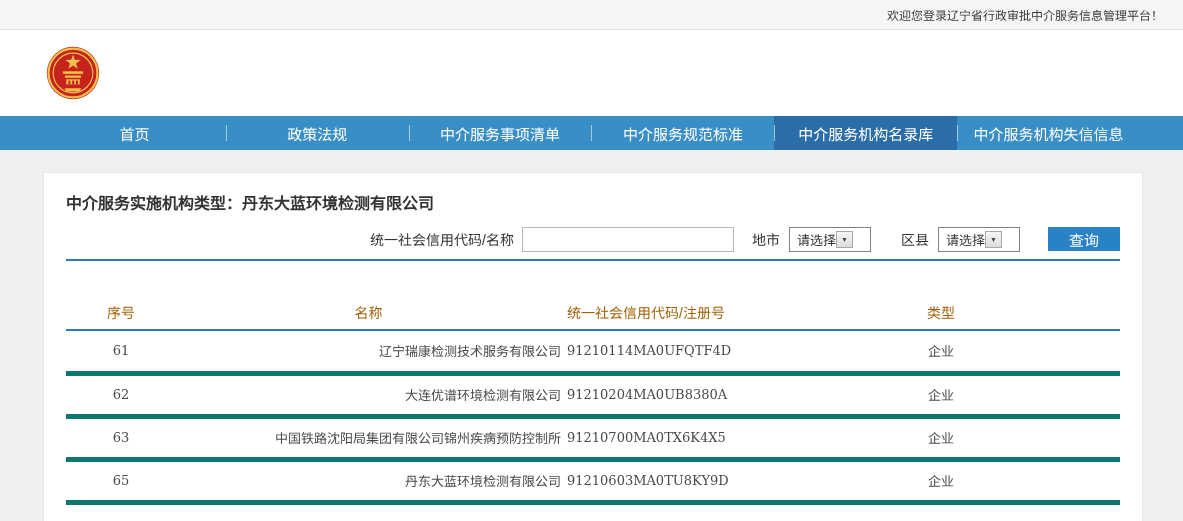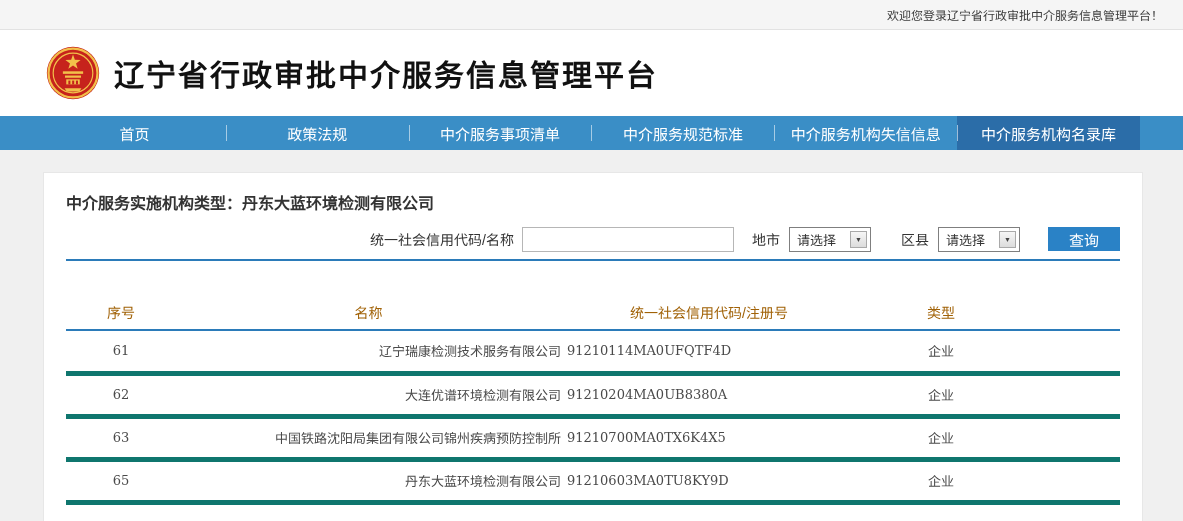--- a/index.html
+++ b/index.html
@@ -33,35 +33,35 @@
   .section-title { font-size:16px; font-weight:bold; color:#333; line-height:21px; }
 
   
   .search-row { display:flex; align-items:center; justify-content:flex-end;
                 margin-top:9px; height:32px; font-size:14px; color:#333; }
   .search-label { white-space:nowrap; }
   .search-input { width:212px; height:25px; border:1px solid #b6b6b6; margin:0 18px 0 8px;
                   font-size:13px; padding:0 5px; outline:none; }
   .field-label { margin-right:9px; white-space:nowrap; }
   .sel { width:82px; height:25px; border:1px solid #7f7f7f; background:#fff;
-         display:flex; align-items:center; justify-content:space-between;
+         display:flex; align-items:center; justify-content:flex-start;
          padding:0 3px 0 7px; font-size:13px; color:#333; cursor:pointer; }
   .sel.city { margin-right:30px; }
   .sel-arrow { width:17px; height:17px; border:1px solid #a9a9a9;
                background:linear-gradient(#f6f6f6,#dcdcdc); color:#444;
                display:flex; align-items:center; justify-content:center; font-size:7px; }
   .btn-search { width:72px; height:24px; background:#2a82c6; color:#fff; font-size:15px;
                 border:none; margin-left:28px; cursor:pointer; }
   .blue-divider { height:2px; background:#2b7bb9; margin-top:4px; }
 
   
   table { width:100%; border-collapse:collapse; margin-top:34px; table-layout:fixed; }
   th { height:35px; font-size:14px; font-weight:normal; color:#a16207;
        border-bottom:2px solid #2b7bb9; text-align:center; }
-  th.col3 { text-align:center; padding-left:6px; }
+  th.col3 { text-align:left; padding-left:6px; }
   td { height:43px; font-size:13px; color:#4a4a4a; border-bottom:5px solid #0f766e;
        font-family:"DejaVu Serif","Liberation Serif",serif; white-space:nowrap; overflow:hidden; }
   td.col1, td.col4 { text-align:center; }
   td.col2 { text-align:right; padding-left:6px; }
   td.col3 { text-align:left; padding-left:6px; }
   .w1{width:110px}.w2{width:385px}.w3{width:290px}.w4{width:180px}.w5{width:auto}
 </style>
 </head>
 <body>
 
@@ -76,31 +76,30 @@
     <circle cx="32" cy="32" r="23.5" fill="none" stroke="#f2c04a" stroke-width="1.4"></circle>
     <polygon points="32,10 34.2,16.4 41,16.5 35.6,20.6 37.5,27 32,23.1 26.5,27 28.4,20.6 23,16.5 29.8,16.4" fill="#f2c04a"></polygon>
     <rect x="20" y="30" width="24" height="3" fill="#f2c04a"></rect>
     <rect x="22.5" y="35" width="19" height="2.6" fill="#f2c04a"></rect>
     <rect x="24" y="39.5" width="16" height="6" fill="#f2c04a"></rect>
     <rect x="26.5" y="41" width="2.4" height="4.5" fill="#c6231c"></rect>
     <rect x="31" y="41" width="2.4" height="4.5" fill="#c6231c"></rect>
     <rect x="35.5" y="41" width="2.4" height="4.5" fill="#c6231c"></rect>
     <path d="M22 50 h20 l-2.5 4 h-15 z" fill="#f2c04a"></path>
   </svg>
-  <span class="site-title">辽宁省行政审批中介服务信息管理平台</span>
 </div>
 
 <div class="navbar">
   <div class="nav-inner">
       <div class="nav-item">首页</div>
       <div class="nav-item">政策法规</div>
       <div class="nav-item">中介服务事项清单</div>
       <div class="nav-item">中介服务规范标准</div>
+      <div class="nav-item active">中介服务机构名录库</div>
       <div class="nav-item">中介服务机构失信信息</div>
-      <div class="nav-item active">中介服务机构名录库</div>
     </div>
 </div>
 
 <div class="page">
   <div class="card">
     <div class="section-title">中介服务实施机构类型：丹东大蓝环境检测有限公司</div>
 
     <div class="search-row">
       <span class="search-label">统一社会信用代码/名称</span>
       <input class="search-input" type="text" value="" style="">

